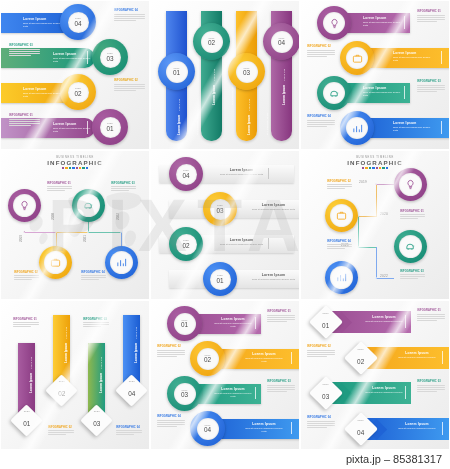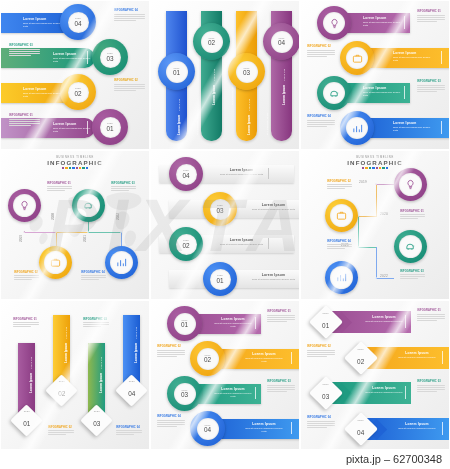--- a/index.html
+++ b/index.html
@@ -91,21 +91,21 @@
         display:flex; align-items:center; justify-content:center;}
   .dia > div{ transform:rotate(-45deg); text-align:center; }
 
   
   .arrow{ position:absolute; height:22px; }
   .arrowhead{ position:absolute; width:15px; height:15px; transform:rotate(45deg); }
 
   .wm{ position:absolute; left:0; top:0; width:358px; height:450px;
        display:flex; align-items:center; justify-content:center;
        font-size:74px; font-weight:bold; letter-spacing:10px;
-       color:rgba(120,120,120,.13); pointer-events:none;font-style:italic; }
+       color:rgba(120,120,120,.13); pointer-events:none; }
   .footer{ position:absolute; left:0; top:450px; width:450px; height:19px;
            background:#fff; }
   .footer span{ position:absolute; right:8px; top:3px; font-size:11px; color:#333; }
 </style>
 </head>
 <body>
 
 <div class="sheet">
   <div class="grid">
 
@@ -794,15 +794,15 @@
           <i></i>
           <i style="width:70%"></i>
         </div>
     </div>
 
   </div>
 
   <div class="wm">PIXTA</div>
 
   <div class="footer">
-    <span>pixta.jp – 62700348</span>
+    <span>pixta.jp – 85381317</span>
   </div>
 </div>
 
 </body></html>

